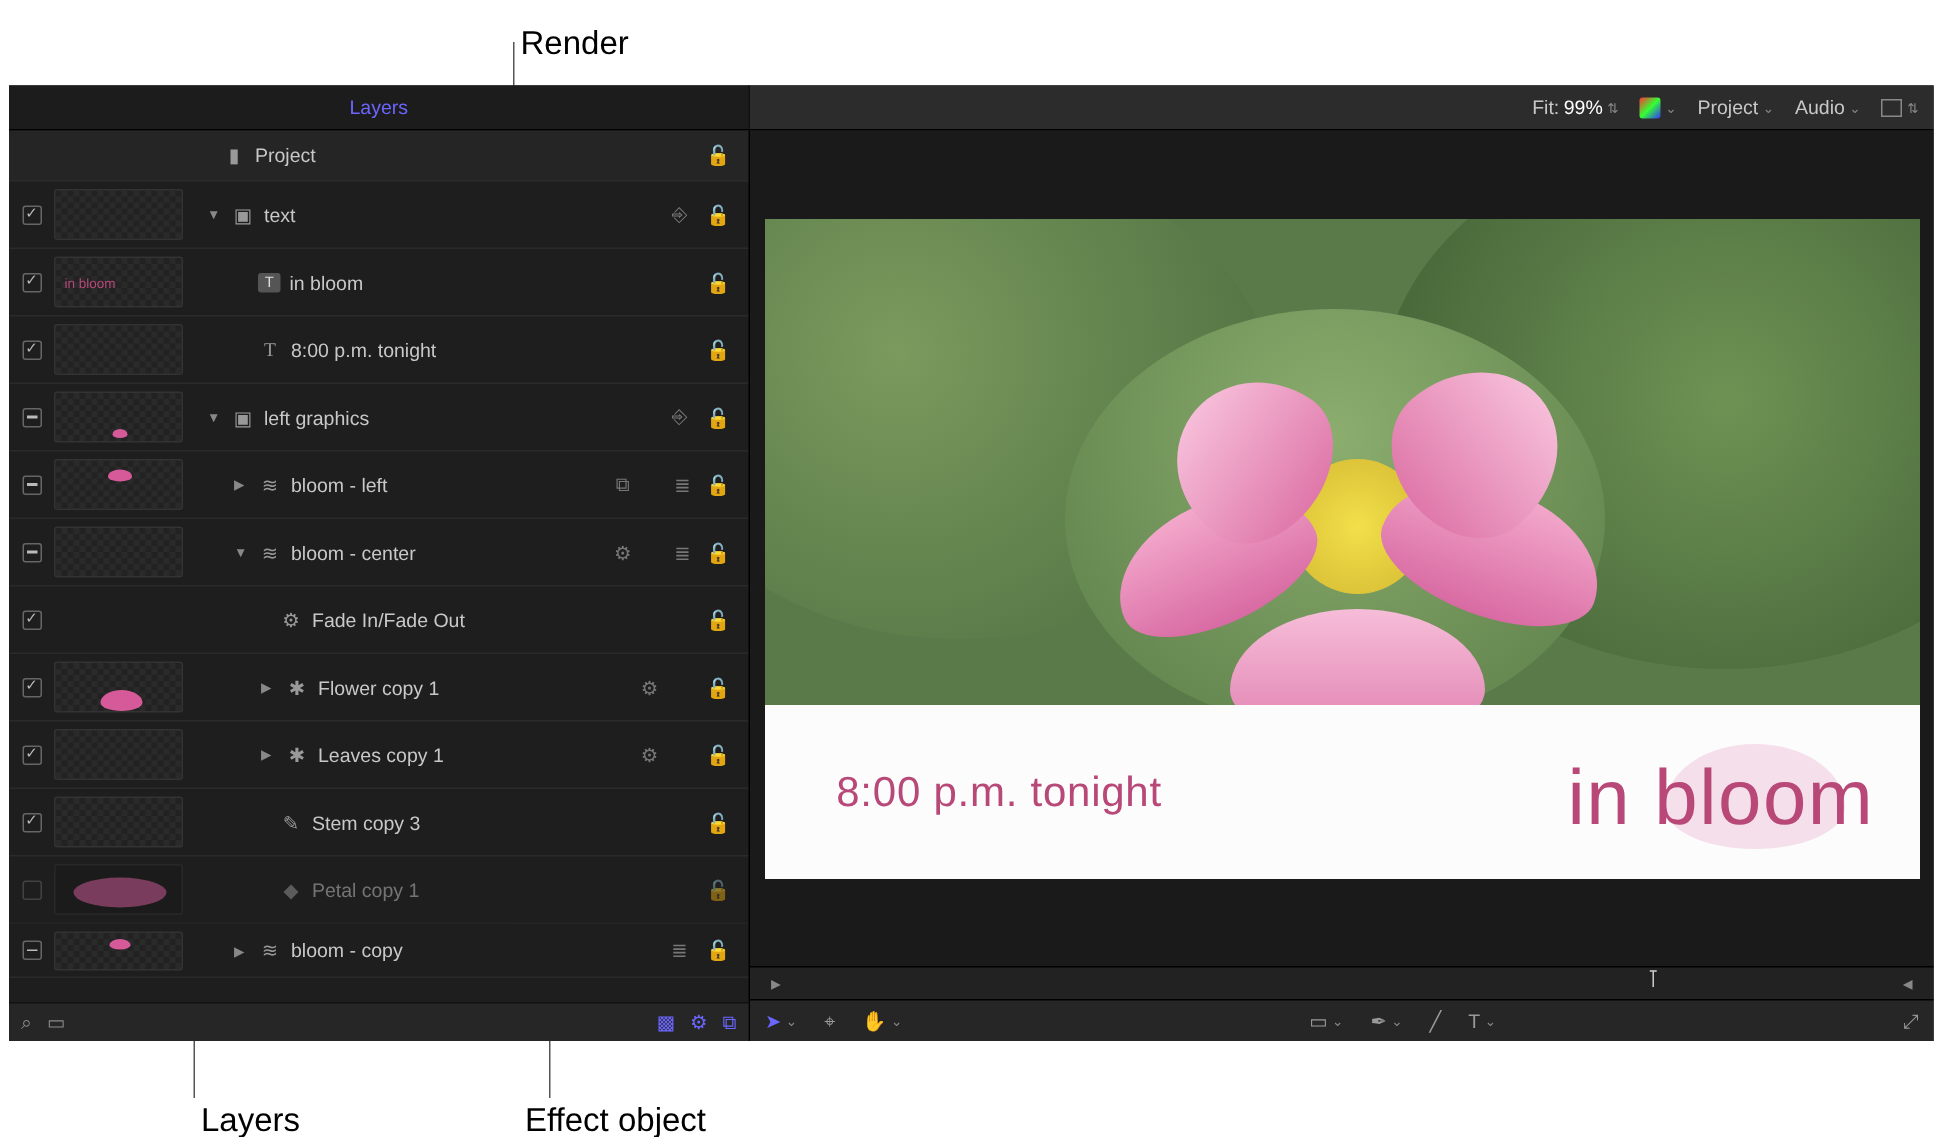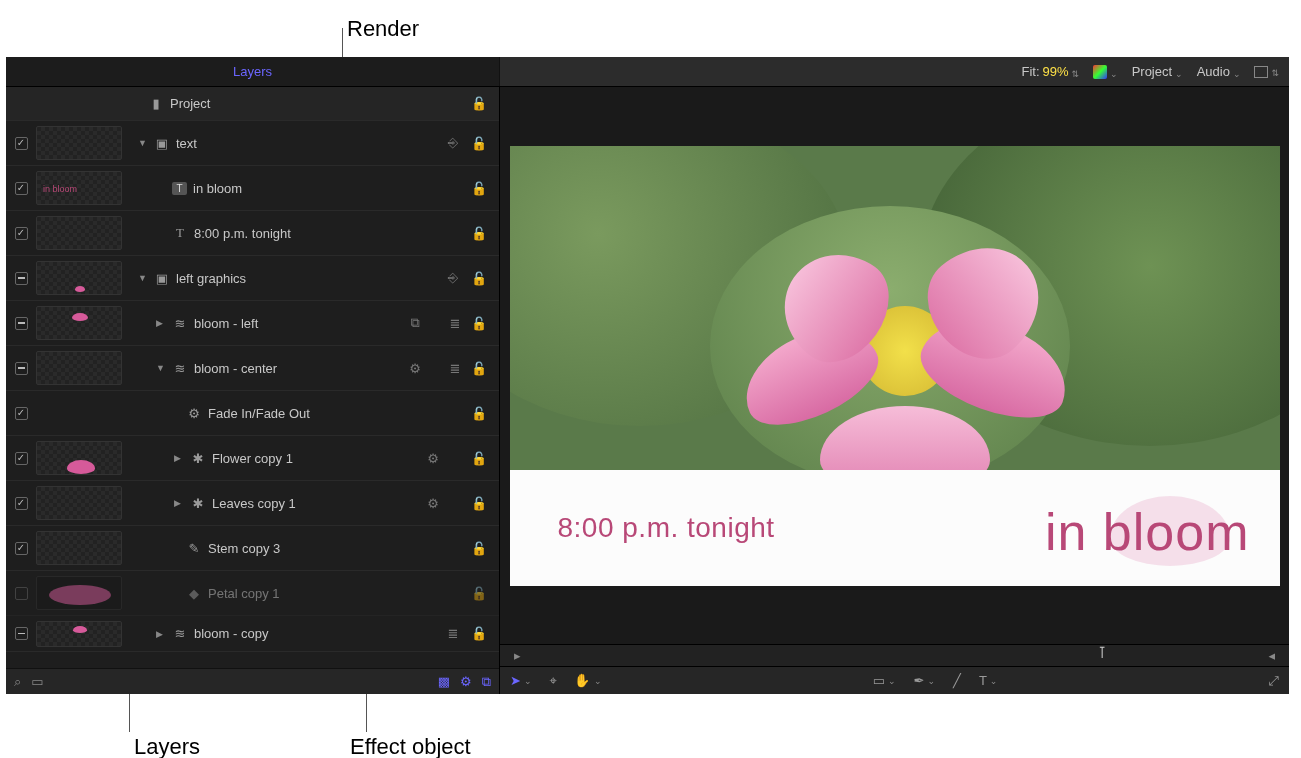--- a/index.html
+++ b/index.html
@@ -3,21 +3,21 @@
 <meta charset="utf-8">
 <style>
 *{margin:0;padding:0;box-sizing:border-box;font-family:-apple-system,Helvetica,Arial,sans-serif;font-size:13px;color:#c8c8c8;-webkit-font-smoothing:antialiased}
 body{background:#fff;width:1301px;height:758px;position:relative}
 .app{position:absolute;left:6px;top:57px;width:1283px;height:637px;background:#1a1a1a;display:flex;flex-direction:column}
 .topbar{height:30px;display:flex;background:#212121;border-bottom:1px solid #000}
 .tabs{display:flex;width:494px}
 .tab{flex:1;display:flex;align-items:center;justify-content:center;font-size:13px;background:#2c2c2c;border-right:1px solid #111;cursor:pointer}
 .tab.active{background:#1c1c1c;color:#6b66ff;font-weight:500}
 .rtool{flex:1;display:flex;align-items:center;justify-content:flex-end;gap:14px;padding-right:10px;background:#2c2c2c}
-.rtool .it{display:flex;align-items:flex-end;gap:3px;font-size:12px;color:#ccc;cursor:pointer}
+.rtool .it{display:flex;align-items:center;gap:3px;font-size:12px;color:#ccc;cursor:pointer}
 .chev{font-size:9px;color:#888}
 .main{flex:1;display:flex}
 .panel{width:494px;display:flex;flex-direction:column;background:#1e1e1e;border-right:1px solid #000}
 .rows{flex:1;overflow:hidden}
 .row{height:45px;display:flex;align-items:center;border-bottom:1px solid #2a2a2a;position:relative}
 .row.proj{height:34px;background:#252525}
 .ck{width:30px;display:flex;align-items:center;justify-content:center}
 .ck .box{width:13px;height:13px;border:1px solid #666;border-radius:2px;display:flex;align-items:center;justify-content:center;color:#bbb;font-size:10px;line-height:1}
 .ck .box.dash::after{content:"";width:7px;height:1.5px;background:#bbb}
 .thumb{width:86px;height:34px;margin-right:6px;background:repeating-conic-gradient(#2a2a2a 0 25%,#222 0 50%) 0 0/8px 8px;border:1px solid #333;border-radius:2px;flex-shrink:0;position:relative;overflow:hidden}
@@ -65,21 +65,21 @@
 <div class="cl-line" style="left:350px;top:482px;width:16px;height:1px"></div>
 
 <div class="app">
  <div class="topbar">
   <div class="tabs">
     <div class="tab active">Layers</div>
   </div>
   <div class="rtool">
     <div class="it">
           <span>Fit:</span> 
-          <span style="color:#fde047">99%</span> 
+          <span style="color:#ffffff">99%</span> 
           <span class="chev">⇅</span>
         </div>
     <div class="it">
           <span style="width:14px;height:14px;background:linear-gradient(135deg,#f33,#3f3,#33f);border-radius:2px"></span>
           <span class="chev">⌄</span>
         </div>
     <div class="it">
           <span>Project</span>
           <span class="chev">⌄</span>
         </div>

